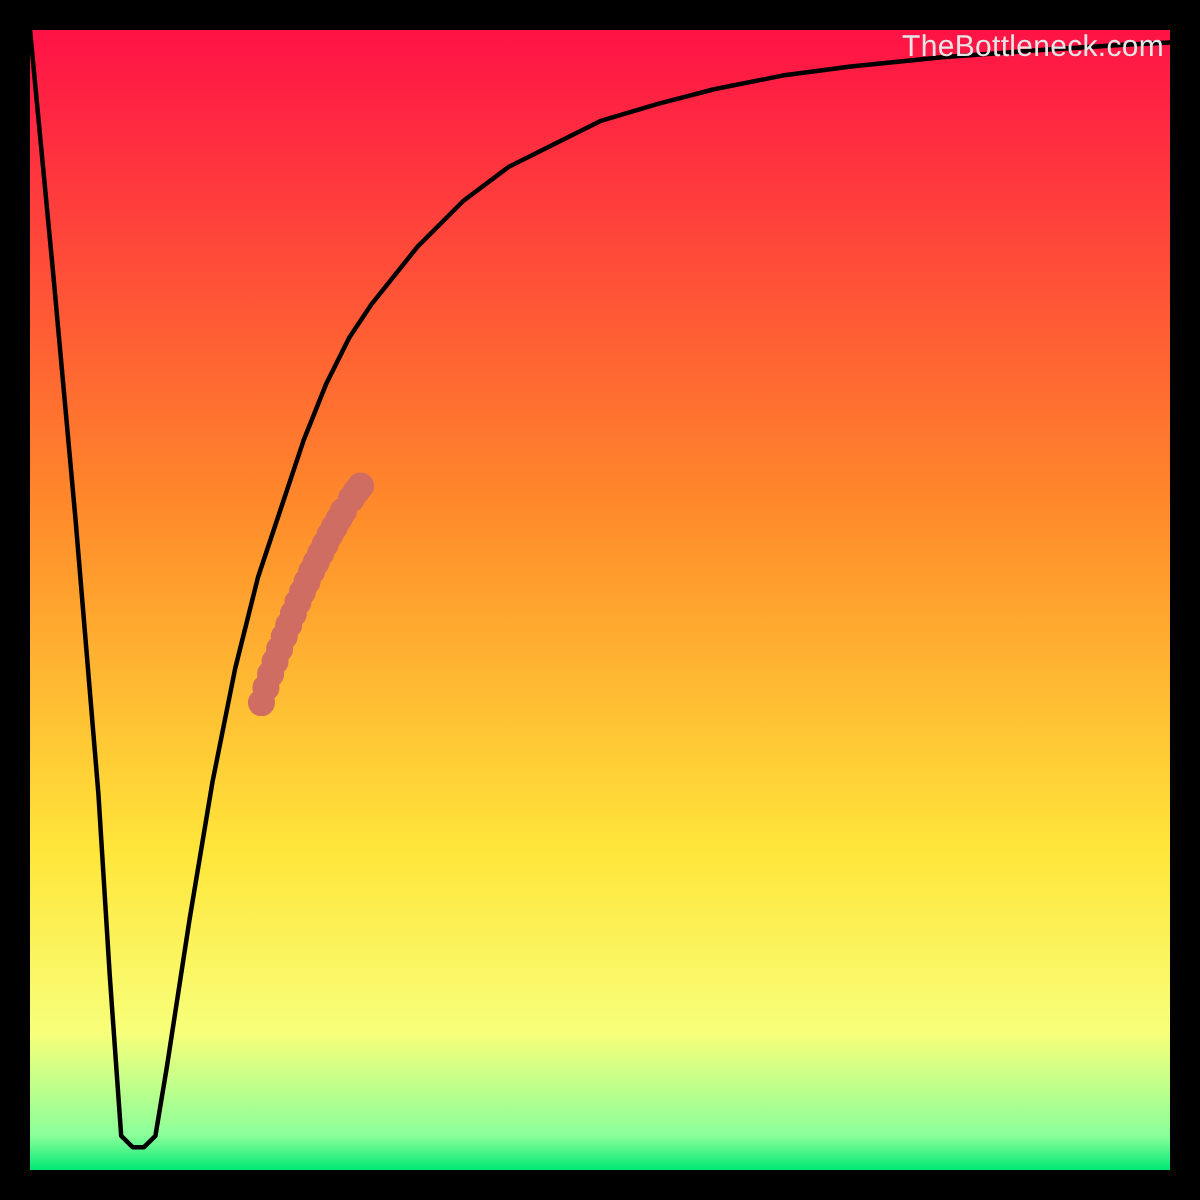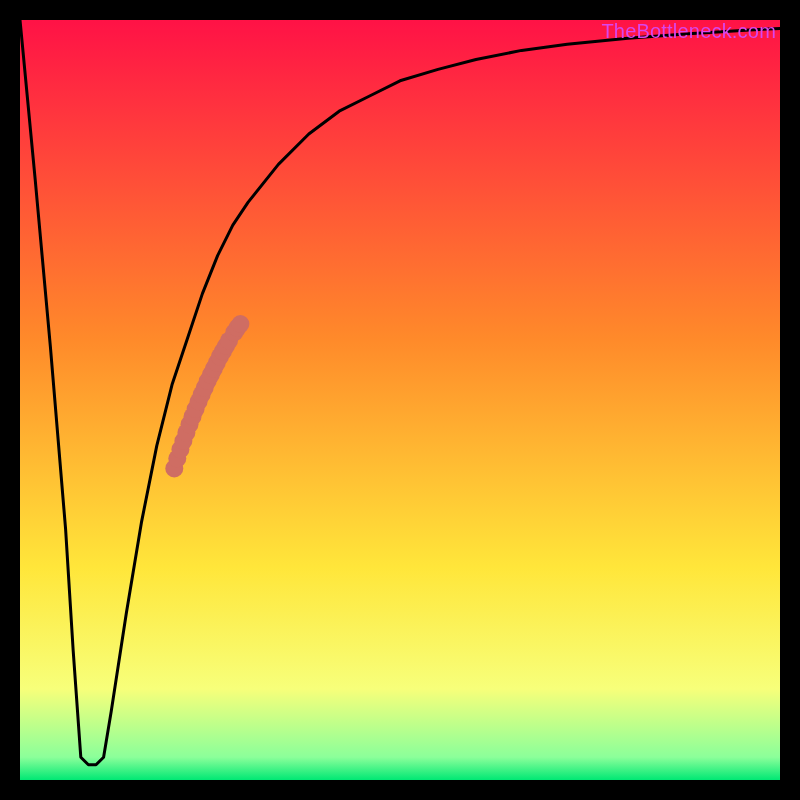--- a/index.html
+++ b/index.html
@@ -21,21 +21,21 @@
     left: 20px;
     top: 20px;
     width: 760px;
     height: 760px;
     overflow: hidden;
   }
   .attribution {
     position: absolute;
     top: 0px;
     right: 4px;
-    color: #d946ef;
+    color: #e5e5e5;
     font-size: 20px;
     font-weight: 500;
     letter-spacing: 0.2px;
     user-select: none;
   }
   svg {
     display: block;
   }
 </style>
 </head>

